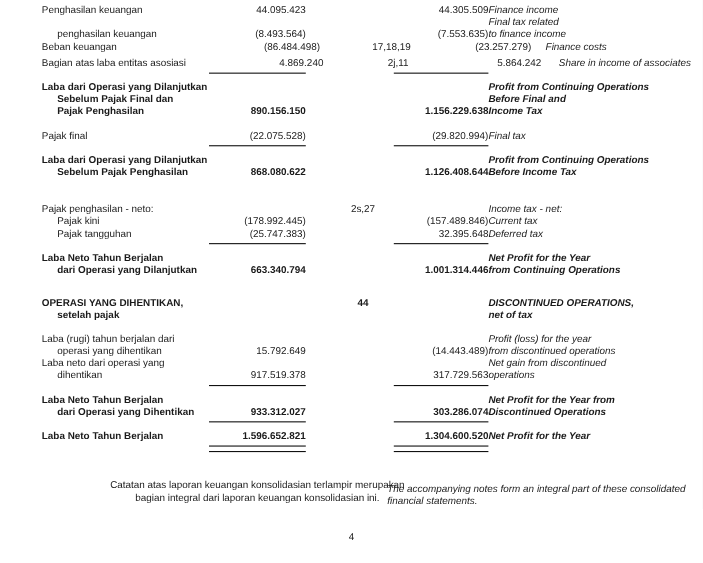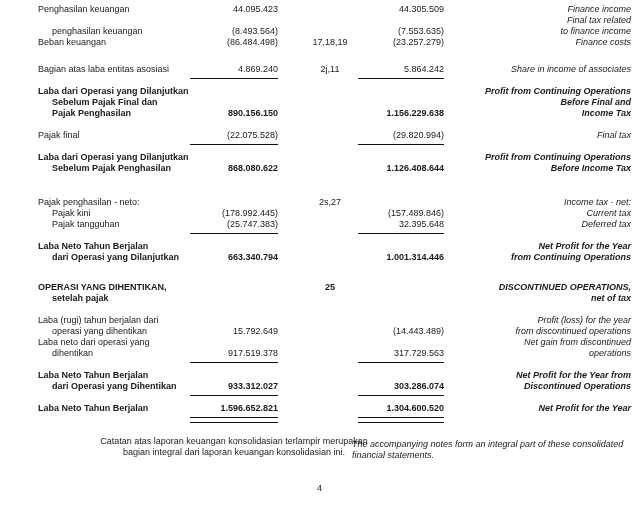--- a/index.html
+++ b/index.html
@@ -13,21 +13,21 @@
     color:var(--txt,#1a1a1a);
     overflow:hidden;
   }
   .table { padding:4px 8px 0 38px; }
   .row { display:flex; align-items:flex-end; }
   .row.bold { font-weight:bold; }
   .c-id   { width:172px; text-align:left; }
   .c-v1   { width:68px;  text-align:right; white-space:nowrap; }
   .c-note { width:84px;  text-align:center; align-self:flex-start; padding-left:20px; box-sizing:border-box; }
   .c-v2   { width:82px;  text-align:right; white-space:nowrap; }
-  .c-en   { flex:1; text-align:right; font-style:italic; }
+  .c-en   { flex:1; text-align:left; font-style:italic; }
   .line { white-space:nowrap; }
   .line.ind { padding-left:14px; }
   .rule-row { display:flex; height:7px; align-items:center; }
   .rule-row .seg1 { margin-left:152px; width:88px; }
   .rule-row .seg2 { margin-left:80px;  width:86px; }
   .rule-row.single { }
   .rule-row.single .seg { border-top:1.5px solid var(--rule,#111); height:0; }
   .rule-row.double { height:11px; }
   .rule-row.double .seg { height:4px; border-top:1.5px solid var(--rule,#111); border-bottom:1.5px solid var(--rule,#111); }
   .footer-id {
@@ -64,32 +64,32 @@
           <div class="line ind">penghasilan keuangan</div>
         </div>
         <div class="c-v1">(8.493.564)</div>
         <div class="c-note"></div>
         <div class="c-v2">(7.553.635)</div>
         <div class="c-en">
           <div class="line">Final tax related</div>
           <div class="line">to finance income</div>
         </div>
       </div>
-      <div class="row" style="margin-top: 0px;">
+      <div class="row" style="margin-top: 0px; gap: 13px;">
         <div class="c-id">
           <div class="line">Beban keuangan</div>
         </div>
         <div class="c-v1">(86.484.498)</div>
         <div class="c-note">17,18,19</div>
         <div class="c-v2">(23.257.279)</div>
         <div class="c-en">
           <div class="line">Finance costs</div>
         </div>
       </div>
-      <div class="row" style="margin-top: 16px;">
+      <div class="row" style="margin-top: 4px; gap: 16px;">
         <div class="c-id">
           <div class="line">Bagian atas laba entitas asosiasi</div>
         </div>
         <div class="c-v1">4.869.240</div>
         <div class="c-note">2j,11</div>
         <div class="c-v2">5.864.242</div>
         <div class="c-en">
           <div class="line">Share in income of associates</div>
         </div>
       </div>
@@ -189,21 +189,21 @@
           <div class="line">Net Profit for the Year</div>
           <div class="line">from Continuing Operations</div>
         </div>
       </div>
       <div class="row bold" style="margin-top: 19px;">
         <div class="c-id">
           <div class="line">OPERASI YANG DIHENTIKAN,</div>
           <div class="line ind">setelah pajak</div>
         </div>
         <div class="c-v1"></div>
-        <div class="c-note">25</div>
+        <div class="c-note">44</div>
         <div class="c-v2"></div>
         <div class="c-en">
           <div class="line">DISCONTINUED OPERATIONS,</div>
           <div class="line">net of tax</div>
         </div>
       </div>
       <div class="row" style="margin-top: 11px;">
         <div class="c-id">
           <div class="line">Laba (rugi) tahun berjalan dari</div>
           <div class="line ind">operasi yang dihentikan</div>

